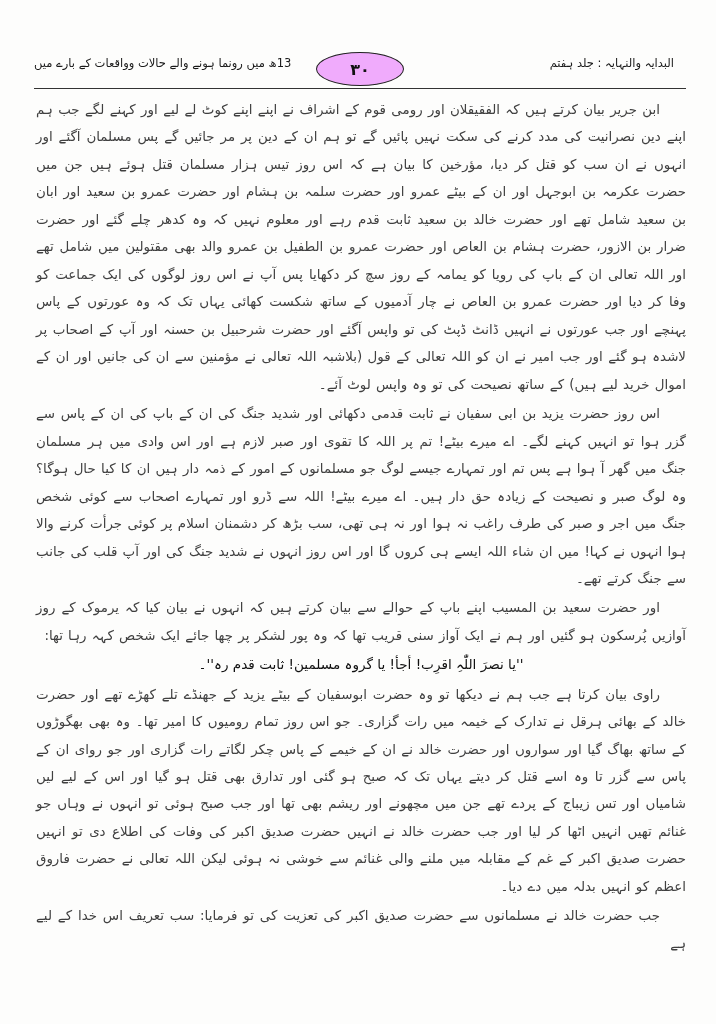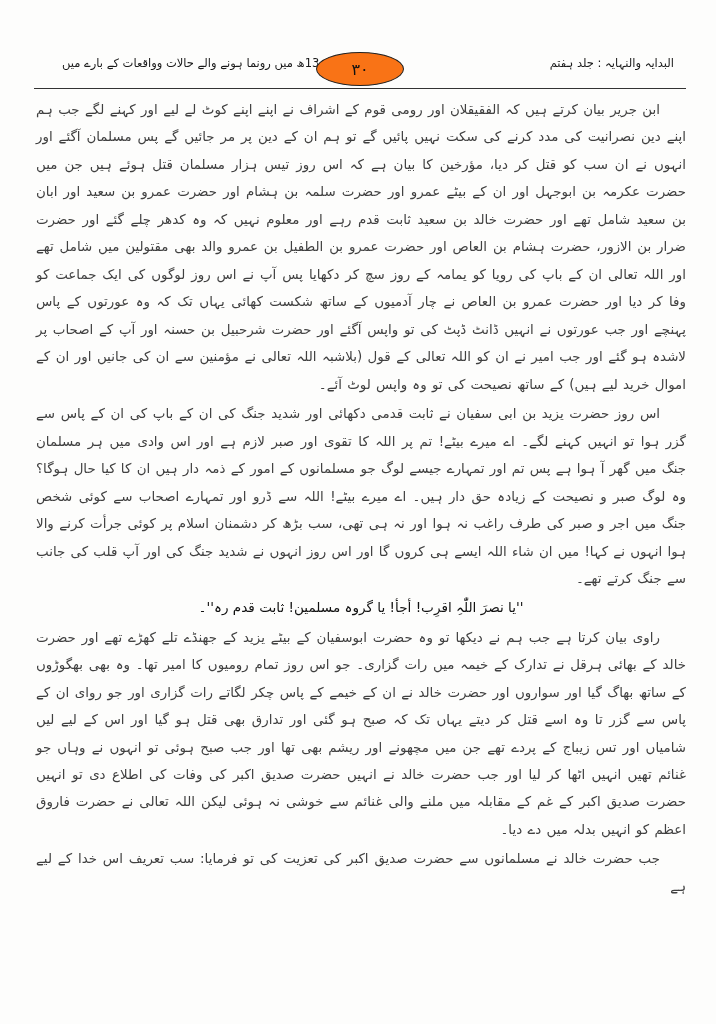--- a/index.html
+++ b/index.html
@@ -41,38 +41,38 @@
     white-space: nowrap;
     color: #1a1a1a;
     font-family: "DejaVu Sans", sans-serif;
   }
   .header-right {
     right: 12px;
   }
   .header-left {
     left: 0;
     text-align: left;
-    margin-left: 28px;
   }
   .header-vol {
     font-size: 11.5px;
   }
   .page-number-ellipse {
     position: absolute;
     left: 50%;
     top: 0px;
     transform: translateX(-50%);
     width: 86px;
     height: 32px;
     border: 1.6px solid #222;
     border-radius: 50%;
     display: flex;
     align-items: center;
     justify-content: center;
-    background: #f97316;
+    background: #f0abfc;
+    font-weight: bold;
   }
   .page-number-ellipse span {
     font-size: 16px;
     letter-spacing: 1px;
     color: #111;
   }
   .header-rule {
     position: absolute;
     top: 88px;
     left: 34px;
@@ -125,18 +125,19 @@
     <div class="header-left">13ھ میں رونما ہونے والے حالات وواقعات کے بارے میں</div>
     <div class="page-number-ellipse">
       <span>٣٠</span>
     </div>
   </div>
   <div class="header-rule"></div>
 
   <div class="body">
     <p class="para indent tail">ابن جریر بیان کرتے ہیں کہ الفقیقلان اور رومی قوم کے اشراف نے اپنے اپنے کوٹ لے لیے اور کہنے لگے جب ہم اپنے دین نصرانیت کی مدد کرنے کی سکت نہیں پائیں گے تو ہم ان کے دین پر مر جائیں گے پس مسلمان آگئے اور انہوں نے ان سب کو قتل کر دیا، مؤرخین کا بیان ہے کہ اس روز تیس ہزار مسلمان قتل ہوئے ہیں جن میں حضرت عکرمہ بن ابوجہل اور ان کے بیٹے عمرو اور حضرت سلمہ بن ہشام اور حضرت عمرو بن سعید اور ابان بن سعید شامل تھے اور حضرت خالد بن سعید ثابت قدم رہے اور معلوم نہیں کہ وہ کدھر چلے گئے اور حضرت ضرار بن الازور، حضرت ہشام بن العاص اور حضرت عمرو بن الطفیل بن عمرو والد بھی مقتولین میں شامل تھے اور اللہ تعالی ان کے باپ کی رویا کو یمامہ کے روز سچ کر دکھایا پس آپ نے اس روز لوگوں کی ایک جماعت کو وفا کر دیا اور حضرت عمرو بن العاص نے چار آدمیوں کے ساتھ شکست کھائی یہاں تک کہ وہ عورتوں کے پاس پہنچے اور جب عورتوں نے انہیں ڈانٹ ڈپٹ کی تو واپس آگئے اور حضرت شرحبیل بن حسنہ اور آپ کے اصحاب پر لاشدہ ہو گئے اور جب امیر نے ان کو اللہ تعالی کے قول (بلاشبہ اللہ تعالی نے مؤمنین سے ان کی جانیں اور ان کے اموال خرید لیے ہیں) کے ساتھ نصیحت کی تو وہ واپس لوٹ آئے۔</p>
     <p class="para indent tail">اس روز حضرت یزید بن ابی سفیان نے ثابت قدمی دکھائی اور شدید جنگ کی ان کے باپ کی ان کے پاس سے گزر ہوا تو انہیں کہنے لگے۔ اے میرے بیٹے! تم پر اللہ کا تقوی اور صبر لازم ہے اور اس وادی میں ہر مسلمان جنگ میں گھر آ ہوا ہے پس تم اور تمہارے جیسے لوگ جو مسلمانوں کے امور کے ذمہ دار ہیں ان کا کیا حال ہوگا؟ وہ لوگ صبر و نصیحت کے زیادہ حق دار ہیں۔ اے میرے بیٹے! اللہ سے ڈرو اور تمہارے اصحاب سے کوئی شخص جنگ میں اجر و صبر کی طرف راغب نہ ہوا اور نہ ہی تھی، سب بڑھ کر دشمنان اسلام پر کوئی جرأت کرنے والا ہوا انہوں نے کہا! میں ان شاء اللہ ایسے ہی کروں گا اور اس روز انہوں نے شدید جنگ کی اور آپ قلب کی جانب سے جنگ کرتے تھے۔</p>
+    <p class="para indent tail">اور حضرت سعید بن المسیب اپنے باپ کے حوالے سے بیان کرتے ہیں کہ انہوں نے بیان کیا کہ یرموک کے روز آوازیں پُرسکون ہو گئیں اور ہم نے ایک آواز سنی قریب تھا کہ وہ پور لشکر پر چھا جائے ایک شخص کہہ رہا تھا:</p>
     <p class="quote">''یا نصرَ اللّٰہِ اقرِب! أجأ! یا گروہ مسلمین! ثابت قدم رہ''۔</p>
     <p class="para indent tail">راوی بیان کرتا ہے جب ہم نے دیکھا تو وہ حضرت ابوسفیان کے بیٹے یزید کے جھنڈے تلے کھڑے تھے اور حضرت خالد کے بھائی ہرقل نے تدارک کے خیمہ میں رات گزاری۔ جو اس روز تمام رومیوں کا امیر تھا۔ وہ بھی بھگوڑوں کے ساتھ بھاگ گیا اور سواروں اور حضرت خالد نے ان کے خیمے کے پاس چکر لگاتے رات گزاری اور جو روای ان کے پاس سے گزر تا وہ اسے قتل کر دیتے یہاں تک کہ صبح ہو گئی اور تدارق بھی قتل ہو گیا اور اس کے لیے لیں شامیاں اور تس زیباج کے پردے تھے جن میں مچھونے اور ریشم بھی تھا اور جب صبح ہوئی تو انہوں نے وہاں جو غنائم تھیں انہیں اٹھا کر لیا اور جب حضرت خالد نے انہیں حضرت صدیق اکبر کی وفات کی اطلاع دی تو انہیں حضرت صدیق اکبر کے غم کے مقابلہ میں ملنے والی غنائم سے خوشی نہ ہوئی لیکن اللہ تعالی نے حضرت فاروق اعظم کو انہیں بدلہ میں دے دیا۔</p>
     <p class="para indent tail">جب حضرت خالد نے مسلمانوں سے حضرت صدیق اکبر کی تعزیت کی تو فرمایا: سب تعریف اس خدا کے لیے ہے</p>
   </div>
 
 </div>
 
 </body></html>

